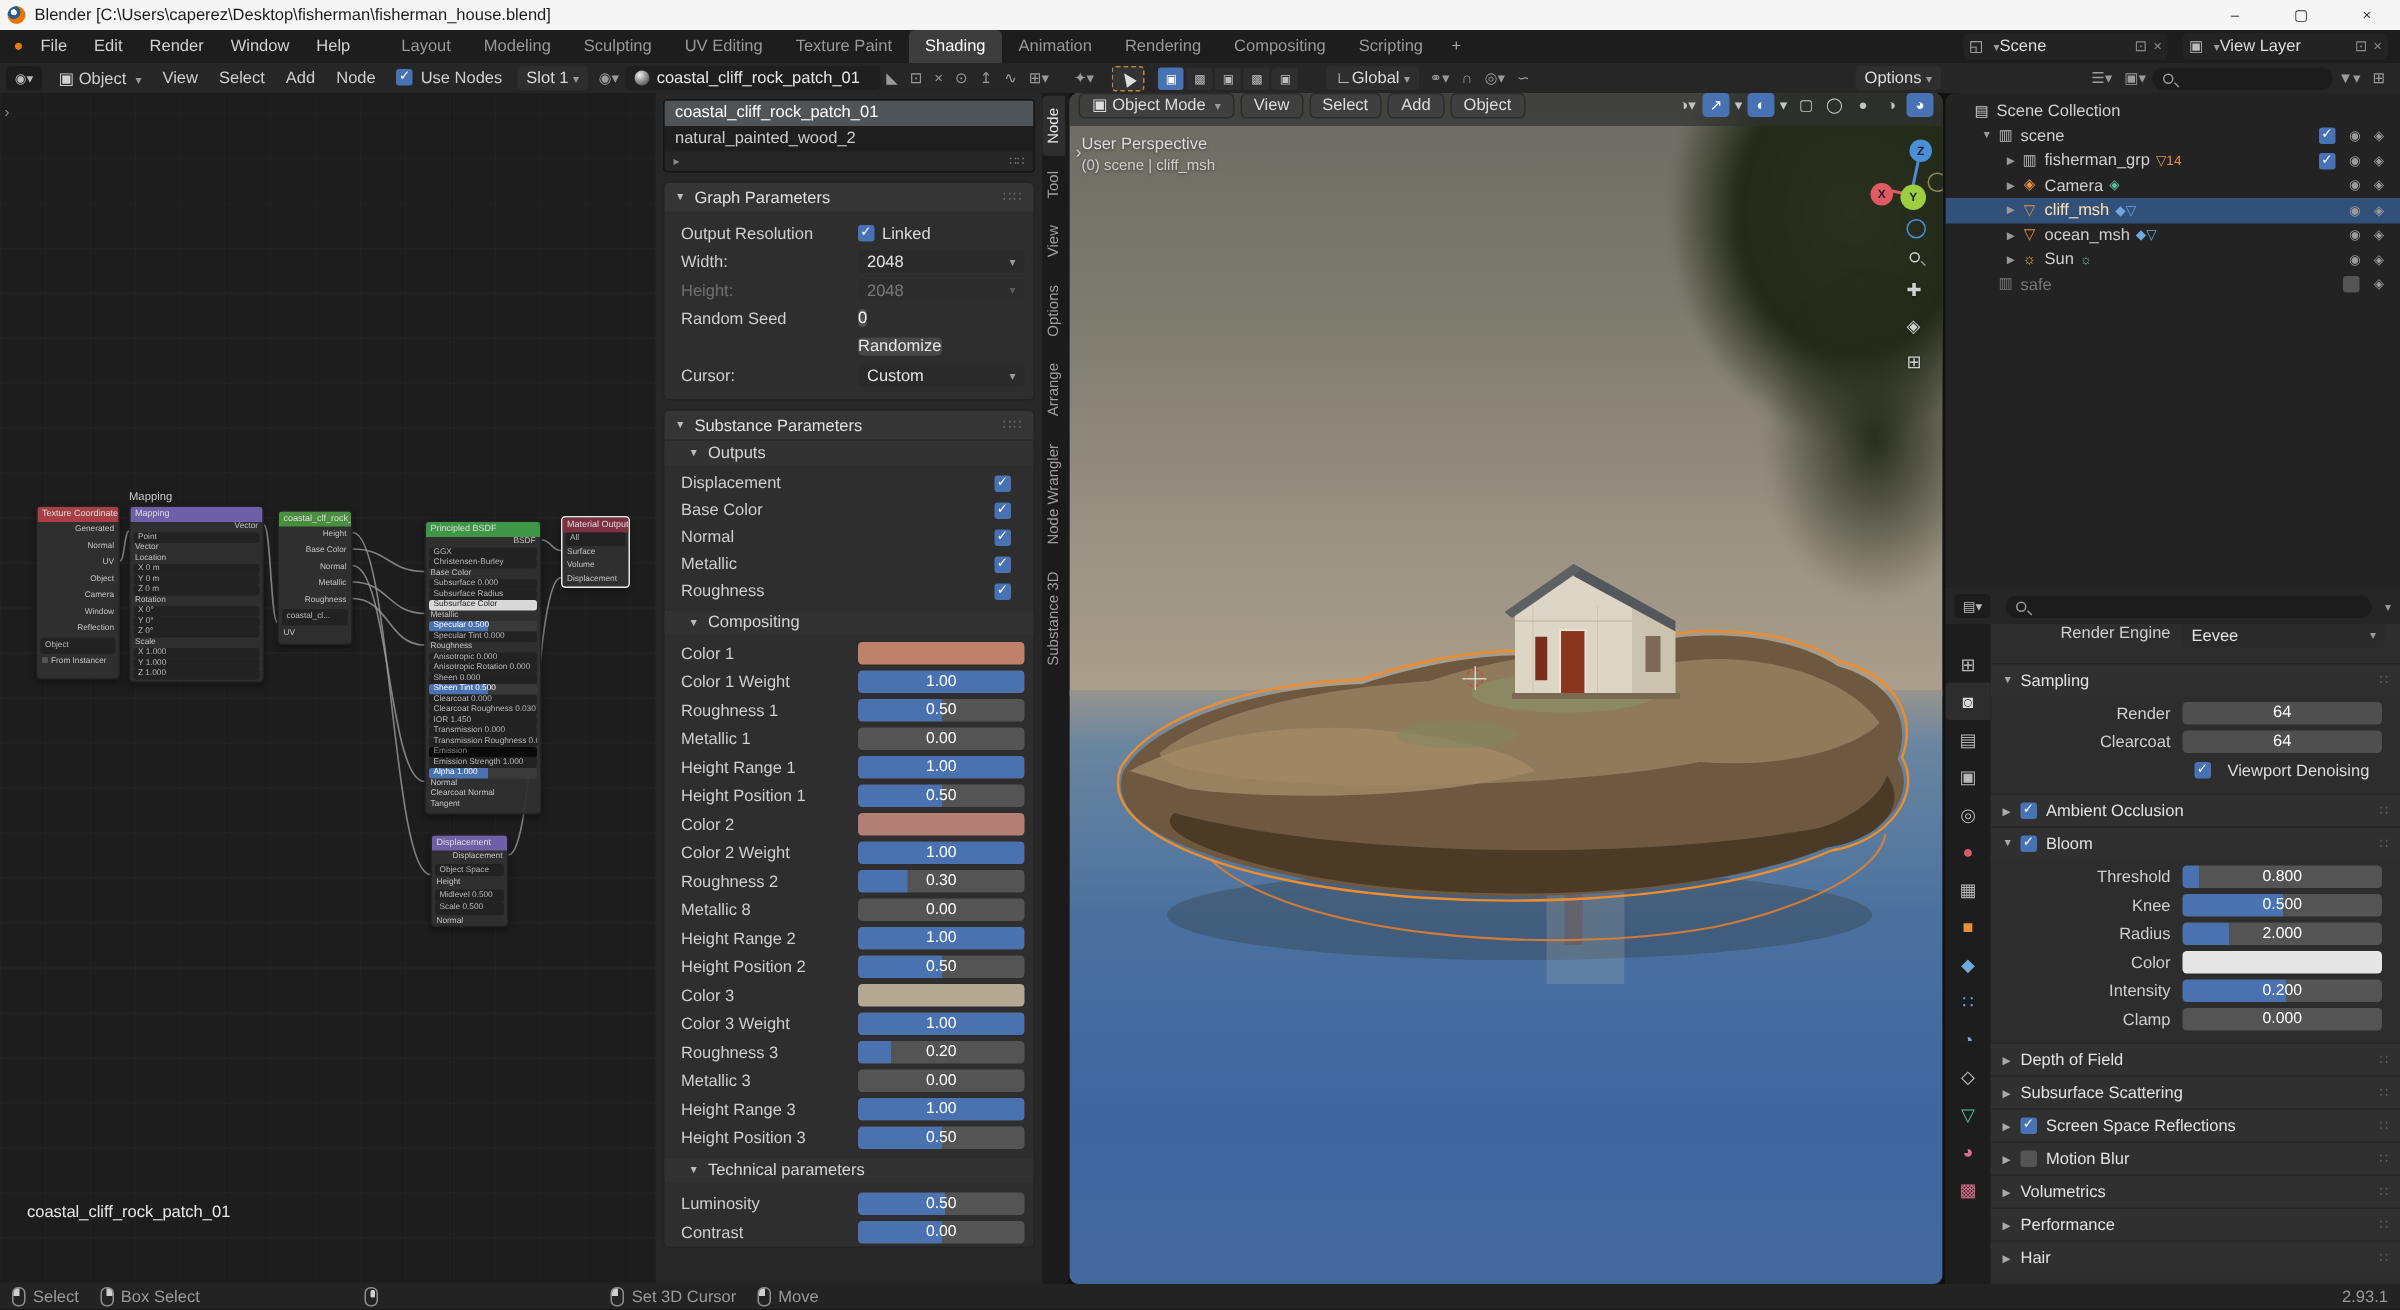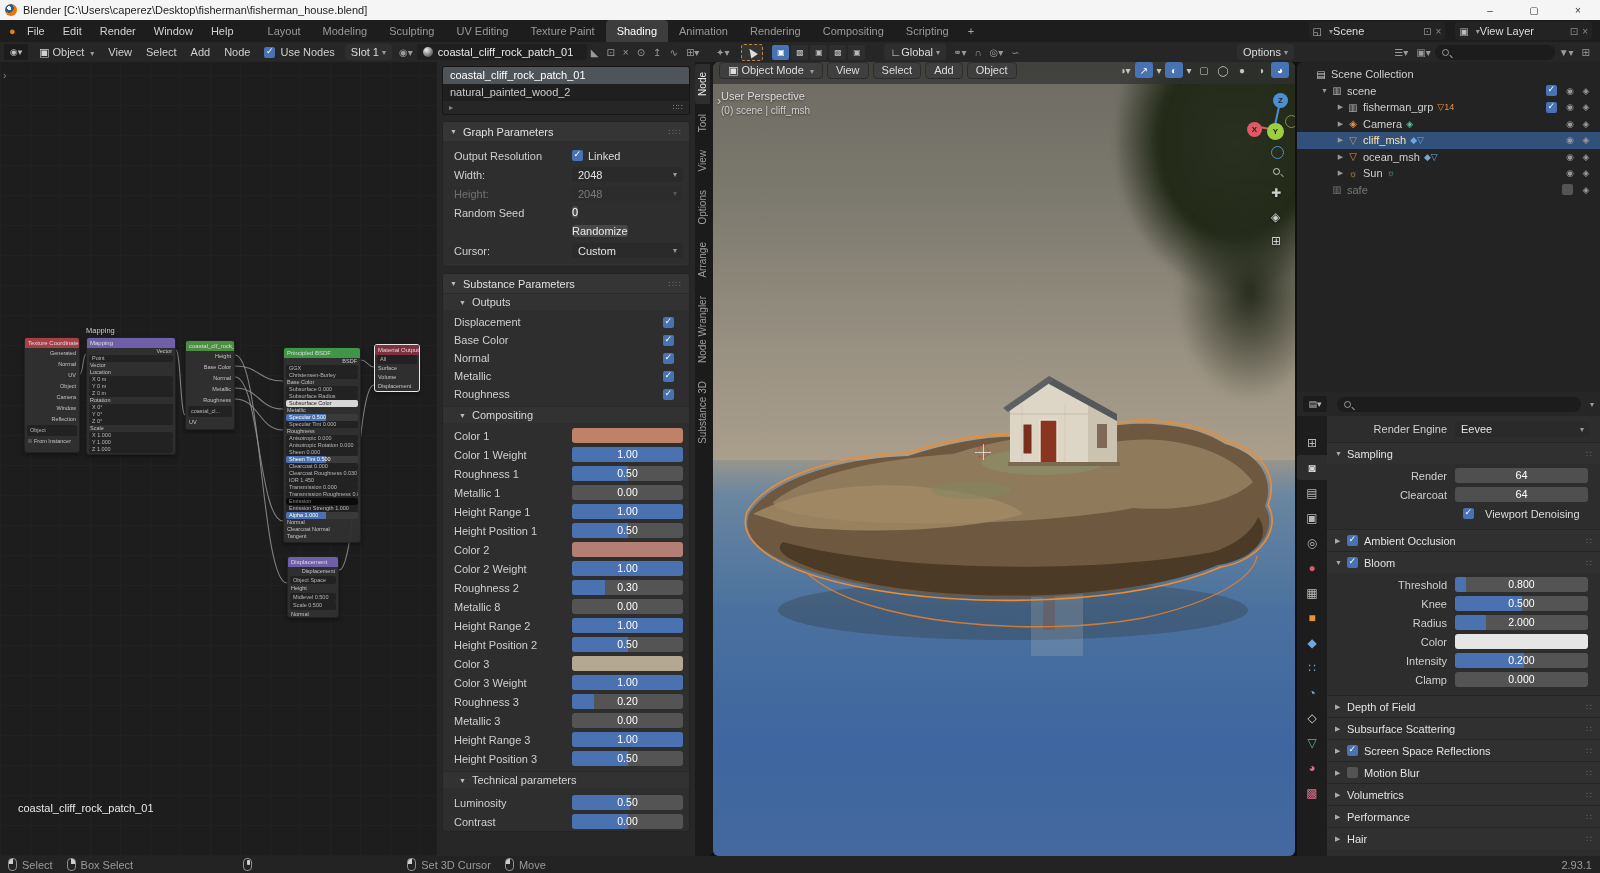--- a/index.html
+++ b/index.html
@@ -119,21 +119,21 @@
 .orow .oname{flex:0 0 auto;margin-right:4px}
 .orow .badges{font-size:9px;color:#e8913c;margin-right:4px}
 .orow .spacer{flex:1}
 .orow .ctl{width:16px;text-align:center;color:#9a9a9a;font-size:9px}
 #properties{position:absolute;left:1297px;top:392px;width:303px;height:464px;background:#2d2d2d;overflow:hidden}
 #prop-hdr{height:24px;background:#262626;display:flex;align-items:center;padding:0 6px}
 #prop-tabs{position:absolute;left:0;top:24px;width:30px;bottom:0;background:#1d1d1d;padding-top:14px}
 .ptab{height:25px;display:flex;align-items:center;justify-content:center;font-size:12px;color:#9a9a9a}
 .ptab.active{background:#2d2d2d;border-radius:3px 0 0 3px;color:#ddd}
 #prop-content{position:absolute;left:30px;top:24px;right:0;bottom:0;overflow:hidden}
-.eng-row{height:26px;display:flex;align-items:center;padding:0 10px}
+.eng-row{height:26px;display:flex;align-items:flex-start;padding:0 10px}
 .eng-row .plabel{width:118px;text-align:right;padding-right:8px;color:#cfcfcf}
 .eng-row .pctrl{flex:1}
 .psec{border-top:1px solid #252525}
 .psec-hdr{height:21px;display:flex;align-items:center;padding:0 8px;color:#e2e2e2;background:#303030}
 .psec-hdr .arr{font-size:7px;width:12px;color:#aaa}
 .psec-hdr .cbx{margin-right:6px}
 .psec-hdr .grip{margin-left:auto;color:#666;font-size:9px}
 .psec-body{padding:2px 0 6px}
 .pr{height:19px;display:flex;align-items:center;padding:0 12px 0 0}
 .pr .plabel{width:128px;text-align:right;padding-right:8px;color:#cfcfcf;white-space:nowrap}

